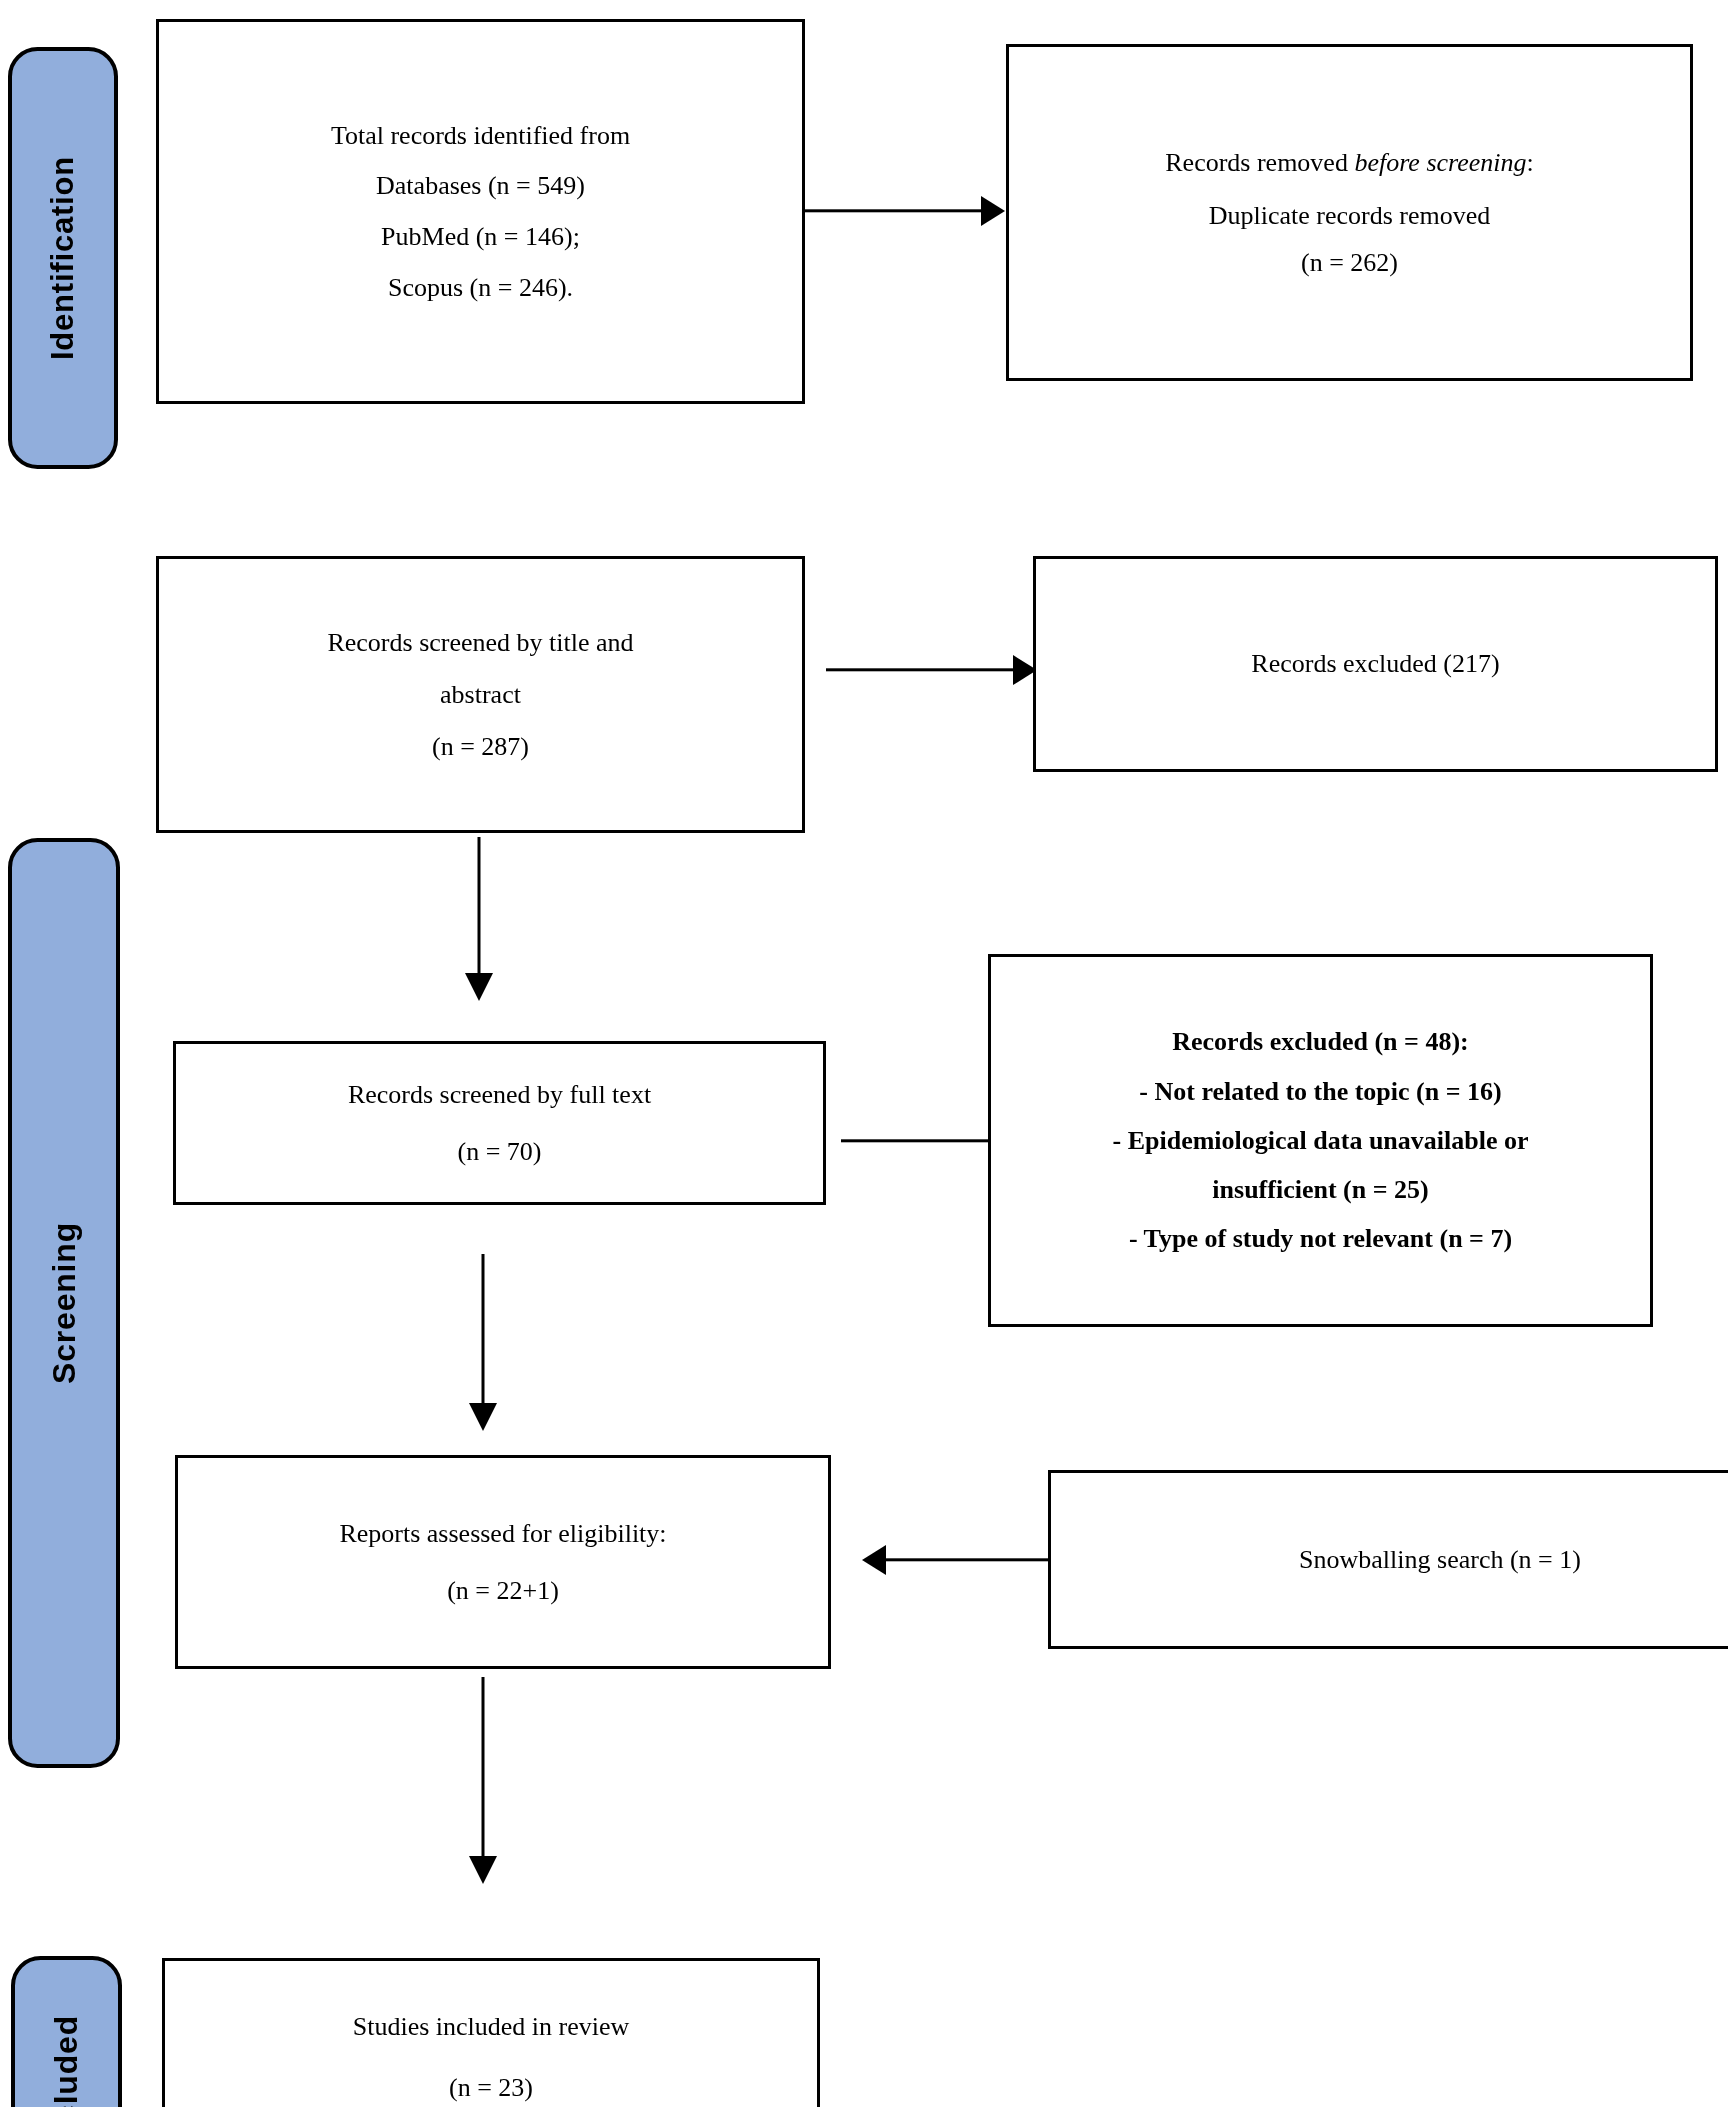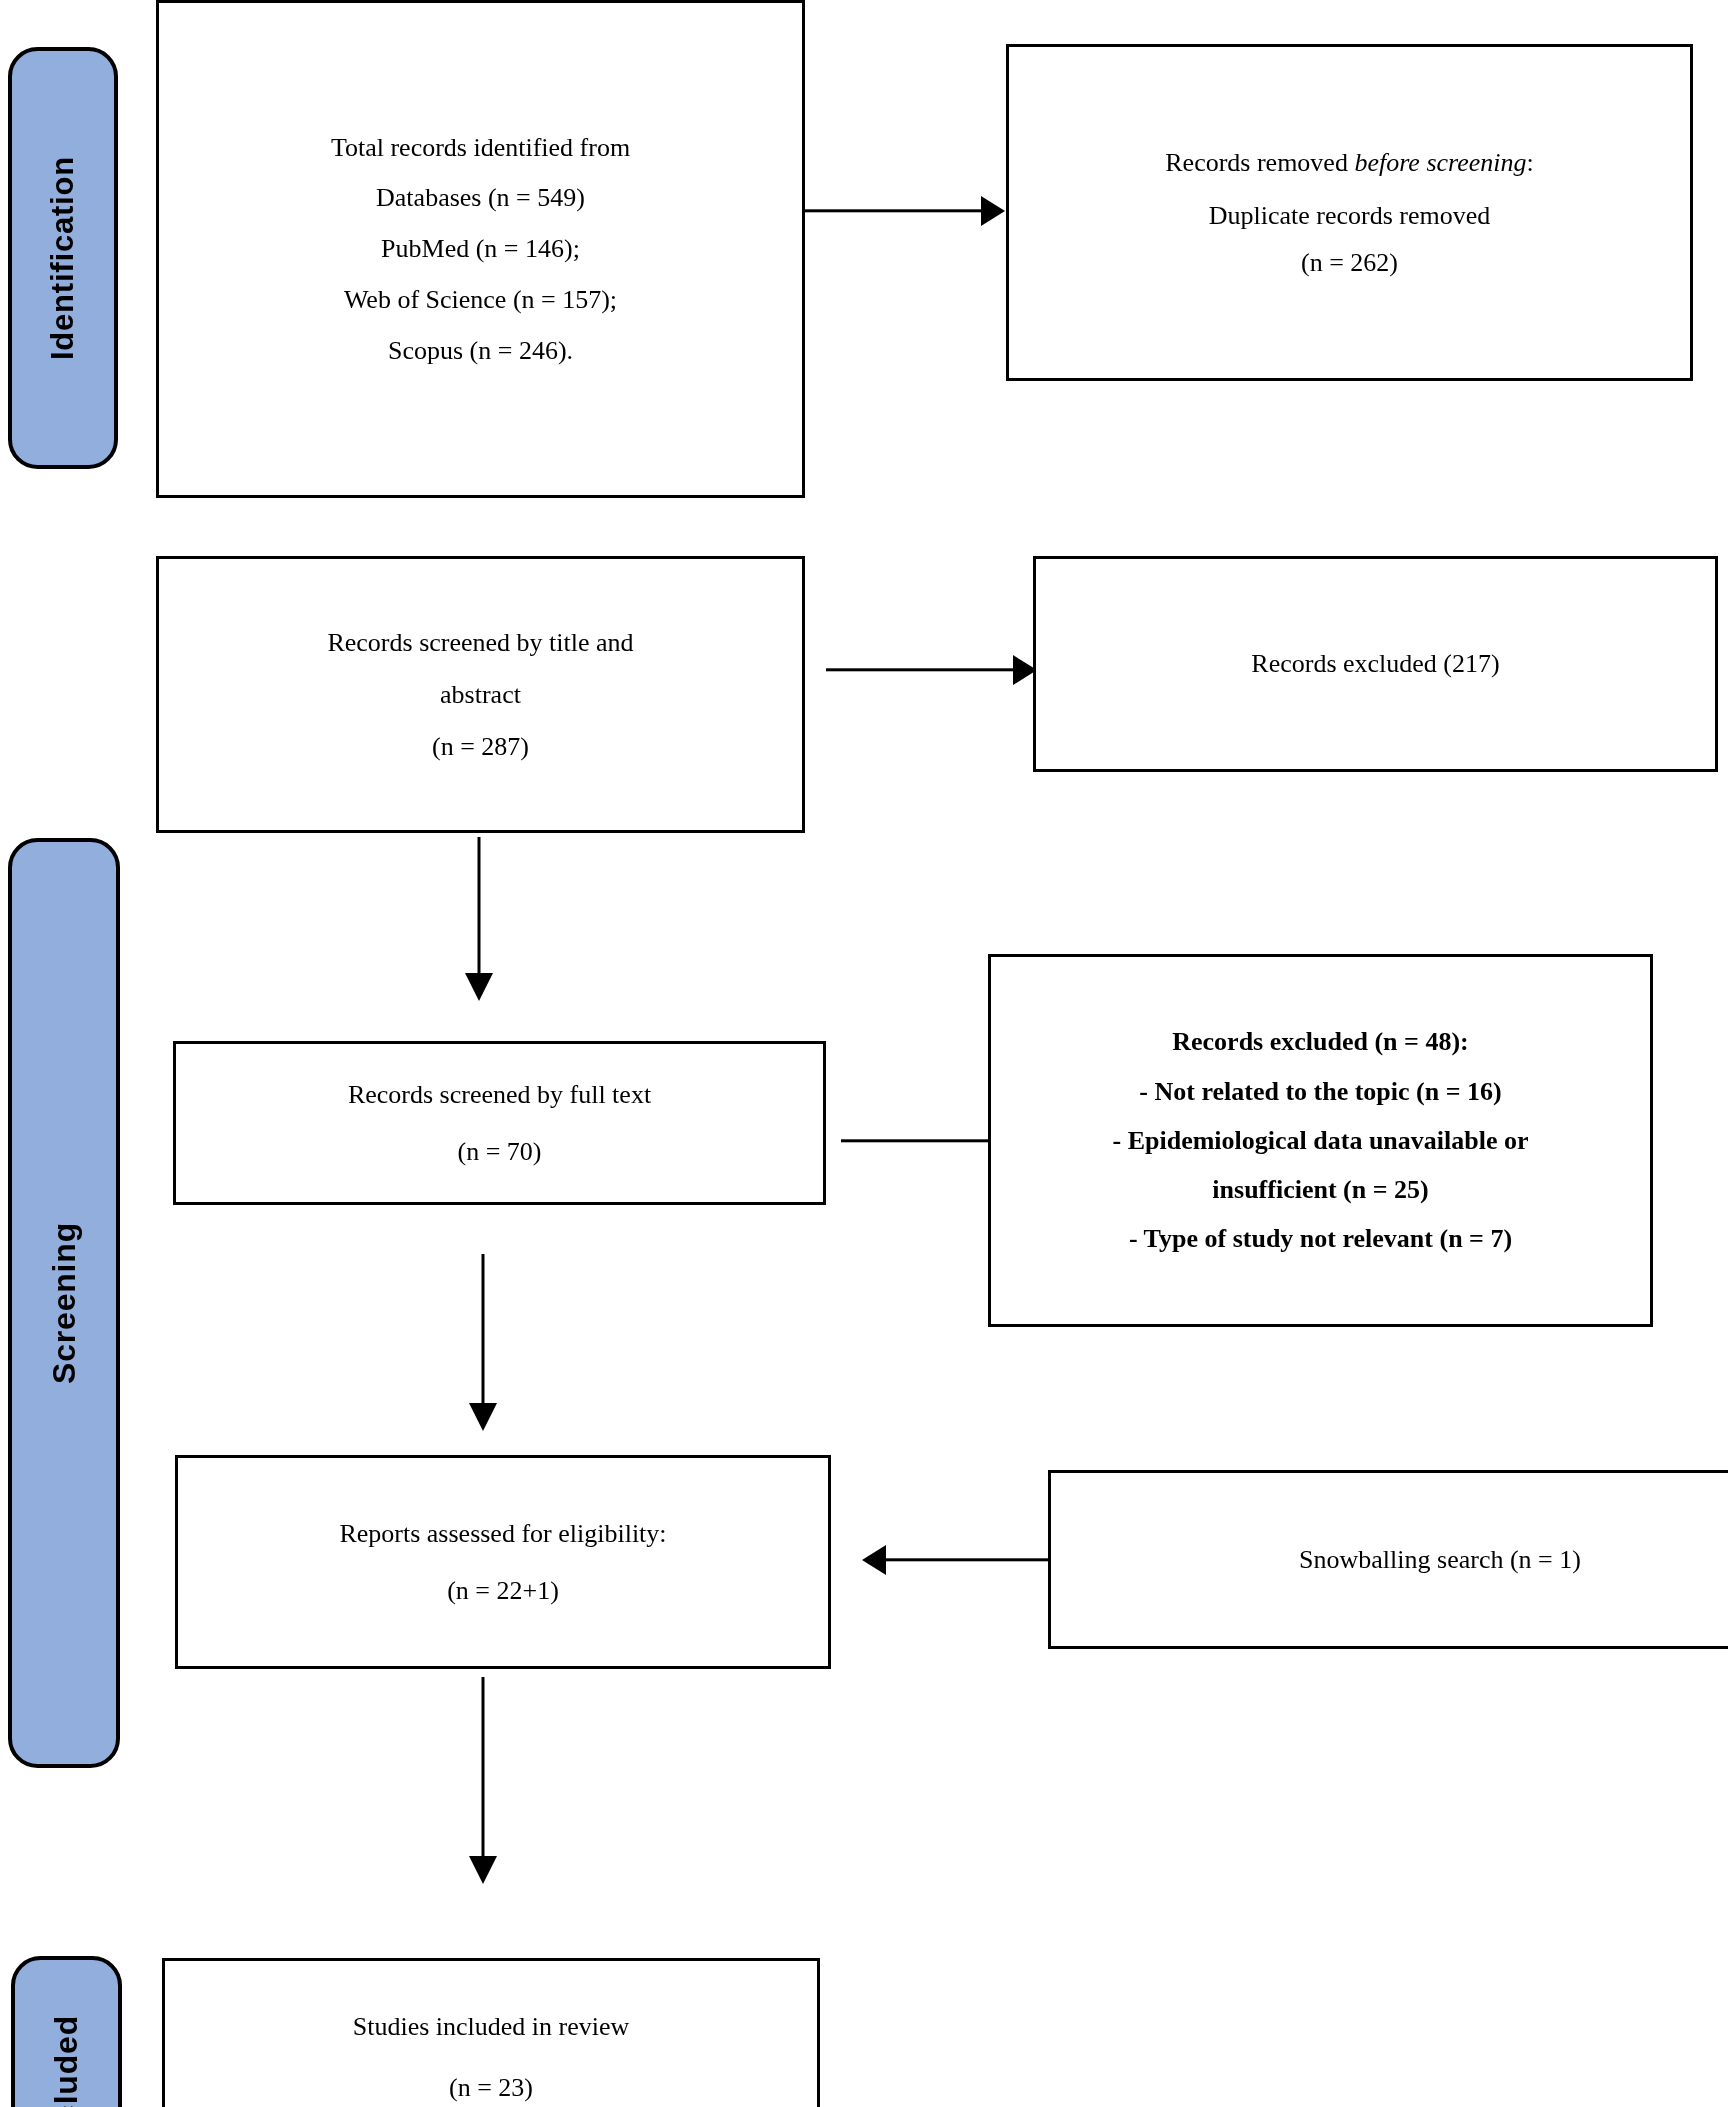--- a/index.html
+++ b/index.html
@@ -121,26 +121,25 @@
   </div>
 
   <div class="stage-tab" style="left:8.4px; top:838px; width:112px; height:930px;">
     <span class="stage-tab-label" style="font-size:32px;">Screening</span>
   </div>
 
   <div class="stage-tab" style="left:10.5px; top:1956px; width:111px; height:255px;">
     <span class="stage-tab-label" style="font-size:32px;">Included</span>
   </div>
 
-  <div class="flow-box" style="left:156px; top:0; width:649px; height:498px;">
+  <div class="flow-box" style="left:156px; top:19px; width:649px; height:385px;">
     <div class="lines">
       <span class="flow-line">Total records identified from</span>
       <span class="flow-line" style="margin-top:23.6px;">Databases (n = 549)</span>
       <span class="flow-line" style="margin-top:23.6px;">PubMed (n = 146);</span>
-      <span class="flow-line" style="margin-top:23.6px;">Web of Science (n = 157);</span>
       <span class="flow-line" style="margin-top:23.6px;">Scopus (n = 246).</span>
     </div>
   </div>
 
   <div class="arrow-h right" style="left:805px; top:194px; width:200px; height:33px;">
     <div class="shaft" style="width:181px;"></div>
     <div class="head"></div>
   </div>
 
   <div class="flow-box" style="left:1006px; top:44px; width:687px; height:337px;">

